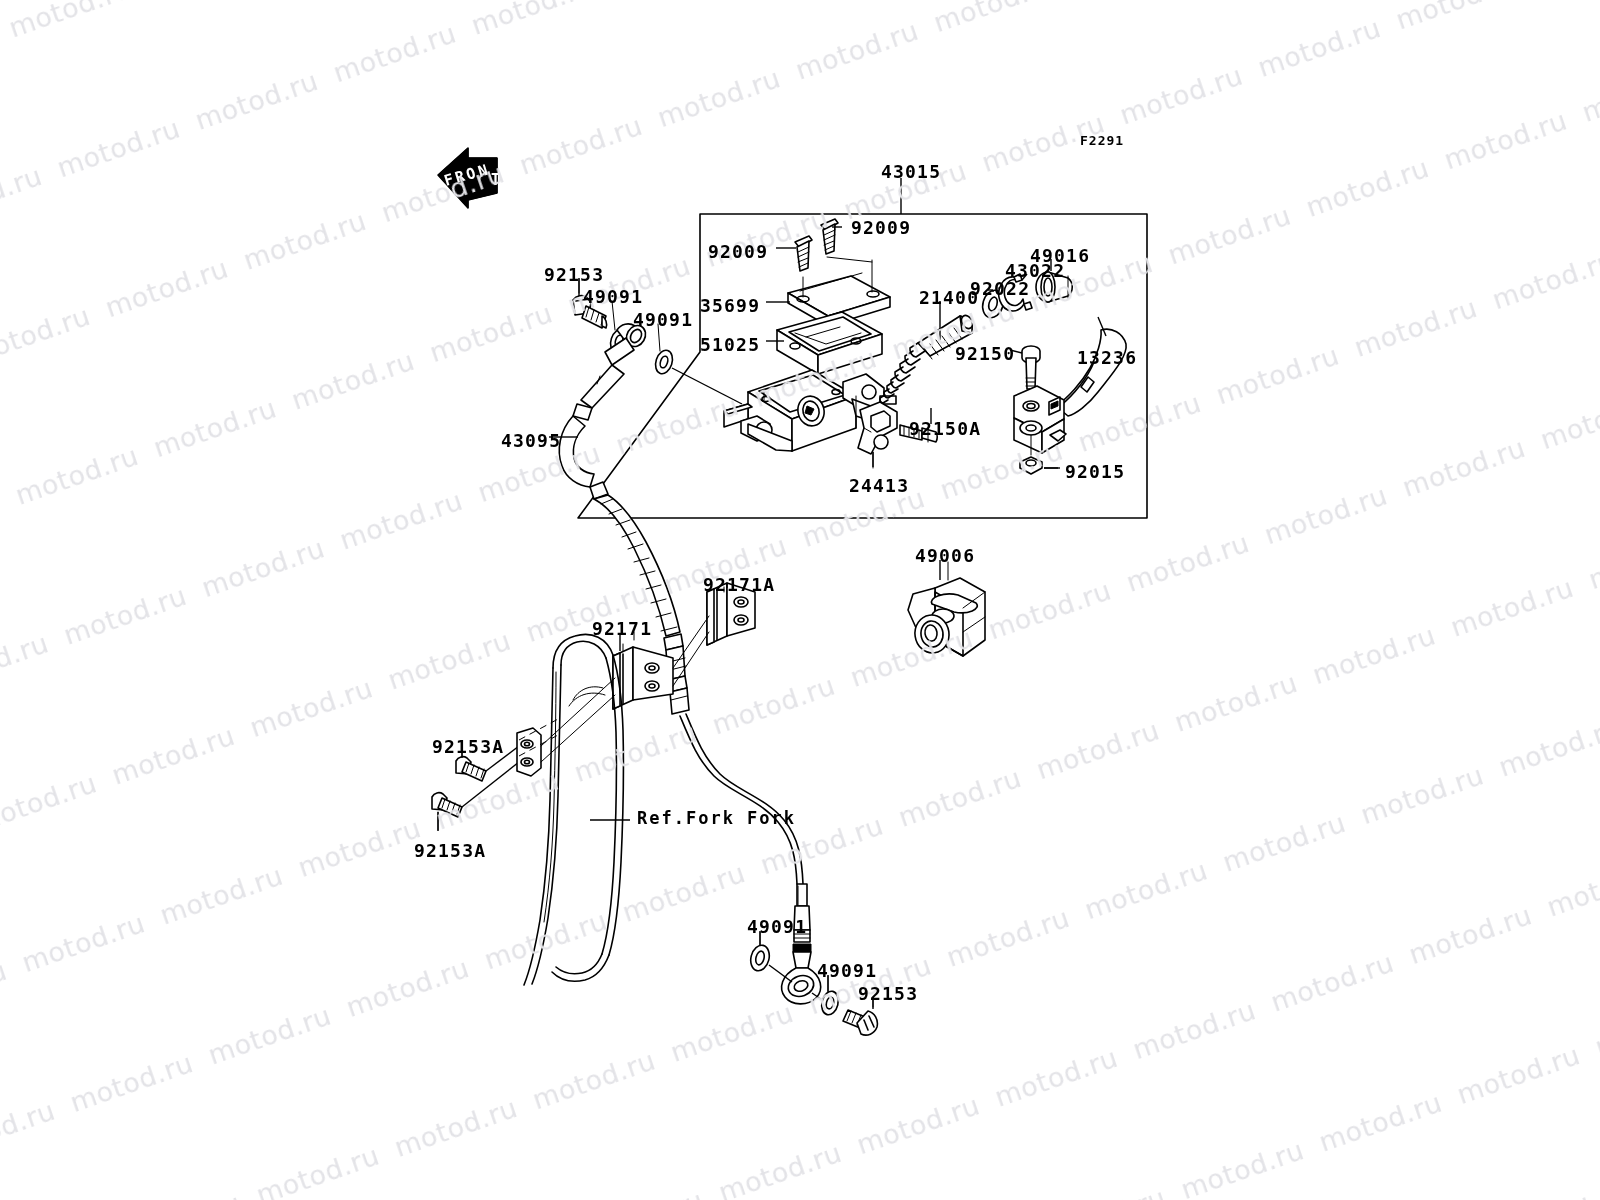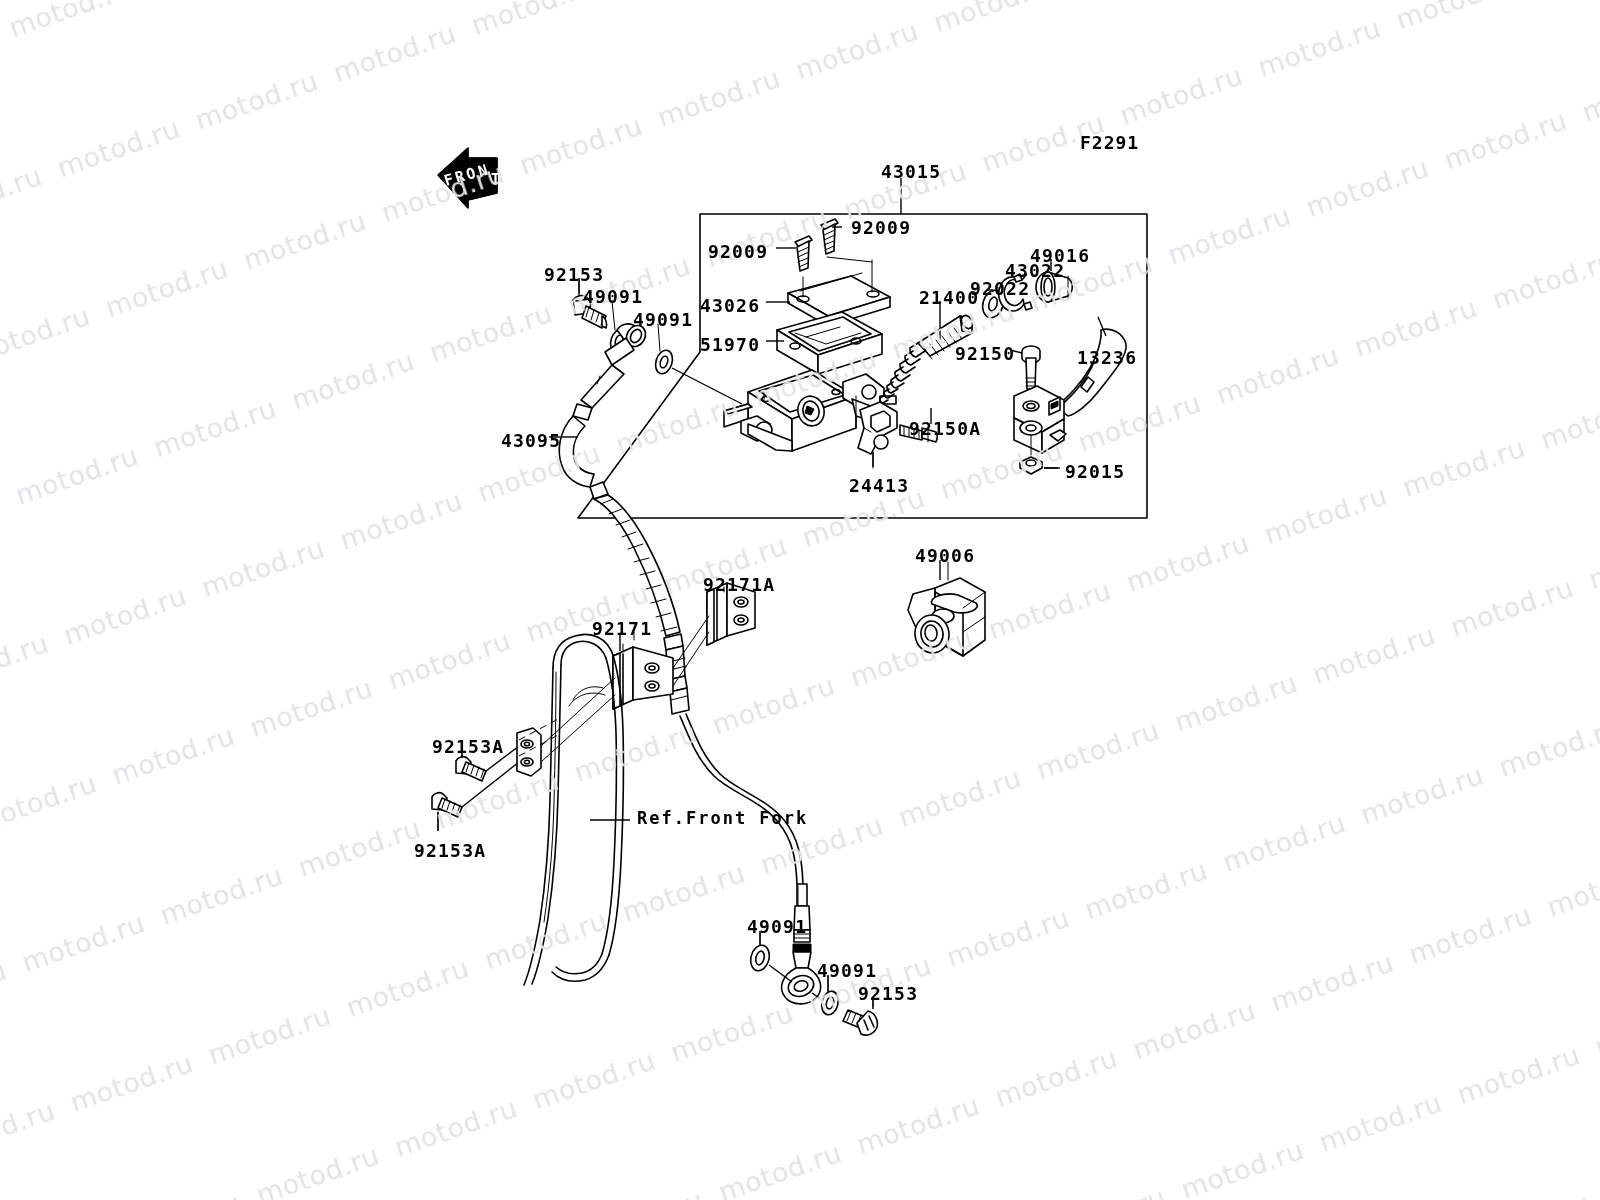--- a/index.html
+++ b/index.html
@@ -27,21 +27,21 @@
   .lbl{
     position:absolute;
     font-family:"DejaVu Sans Mono","Liberation Mono",monospace;
     font-weight:bold;
     color:#000;
     white-space:nowrap;
     letter-spacing:1.2px;
     line-height:1;
   }
   .lbl.n{font-size:18px;}
-  .lbl.small{font-size:18px;letter-spacing:1px;}
+  .lbl.small{font-size:13px;letter-spacing:1px;}
   .lbl.ref{font-size:17px;letter-spacing:2px;}
 </style>
 </head>
 <body>
 
 <div id="stage">
 
   <svg id="drawing" viewBox="0 0 1600 1200">
     <defs>
       <style>
@@ -539,40 +539,40 @@
     </svg>
   </div>
 
   <div id="labels">
     <span class="lbl small" style="left:1080px;top:134px;">F2291</span>
 
     <span class="lbl n" style="left:881px;top:163px;">43015</span>
 
     <span class="lbl n" style="left:708px;top:243px;">92009</span>
     <span class="lbl n" style="left:851px;top:219px;">92009</span>
-    <span class="lbl n" style="left:700px;top:297px;">43026</span>
-    <span class="lbl n" style="left:700px;top:336px;">51970</span>
+    <span class="lbl n" style="left:700px;top:297px;">35699</span>
+    <span class="lbl n" style="left:700px;top:336px;">51025</span>
     <span class="lbl n" style="left:970px;top:280px;">92022</span>
     <span class="lbl n" style="left:1005px;top:262px;">43022</span>
     <span class="lbl n" style="left:1030px;top:247px;">49016</span>
     <span class="lbl n" style="left:919px;top:289px;">21400</span>
     <span class="lbl n" style="left:1077px;top:305px;margin-top:44px;">13236</span>
     <span class="lbl n" style="left:955px;top:345px;">92150</span>
     <span class="lbl n" style="left:909px;top:396px;margin-top:24px;">92150A</span>
     <span class="lbl n" style="left:849px;top:477px;">24413</span>
     <span class="lbl n" style="left:1065px;top:463px;">92015</span>
 
     <span class="lbl n" style="left:544px;top:266px;">92153</span>
     <span class="lbl n" style="left:583px;top:288px;">49091</span>
     <span class="lbl n" style="left:633px;top:311px;">49091</span>
     <span class="lbl n" style="left:501px;top:432px;">43095</span>
     <span class="lbl n" style="left:915px;top:547px;">49006</span>
     <span class="lbl n" style="left:703px;top:576px;">92171A</span>
     <span class="lbl n" style="left:592px;top:620px;">92171</span>
     <span class="lbl n" style="left:432px;top:738px;">92153A</span>
     <span class="lbl n" style="left:414px;top:842px;">92153A</span>
-    <span class="lbl ref" style="left:637px;top:818px;transform:translateY(-50%);">Ref.Front Fork</span>
+    <span class="lbl ref" style="left:637px;top:818px;transform:translateY(-50%);">Ref.Fork Fork</span>
     <span class="lbl n" style="left:747px;top:918px;">49091</span>
     <span class="lbl n" style="left:817px;top:962px;">49091</span>
     <span class="lbl n" style="left:858px;top:985px;">92153</span>
   </div>
 
 </div>
 
 </body></html>

